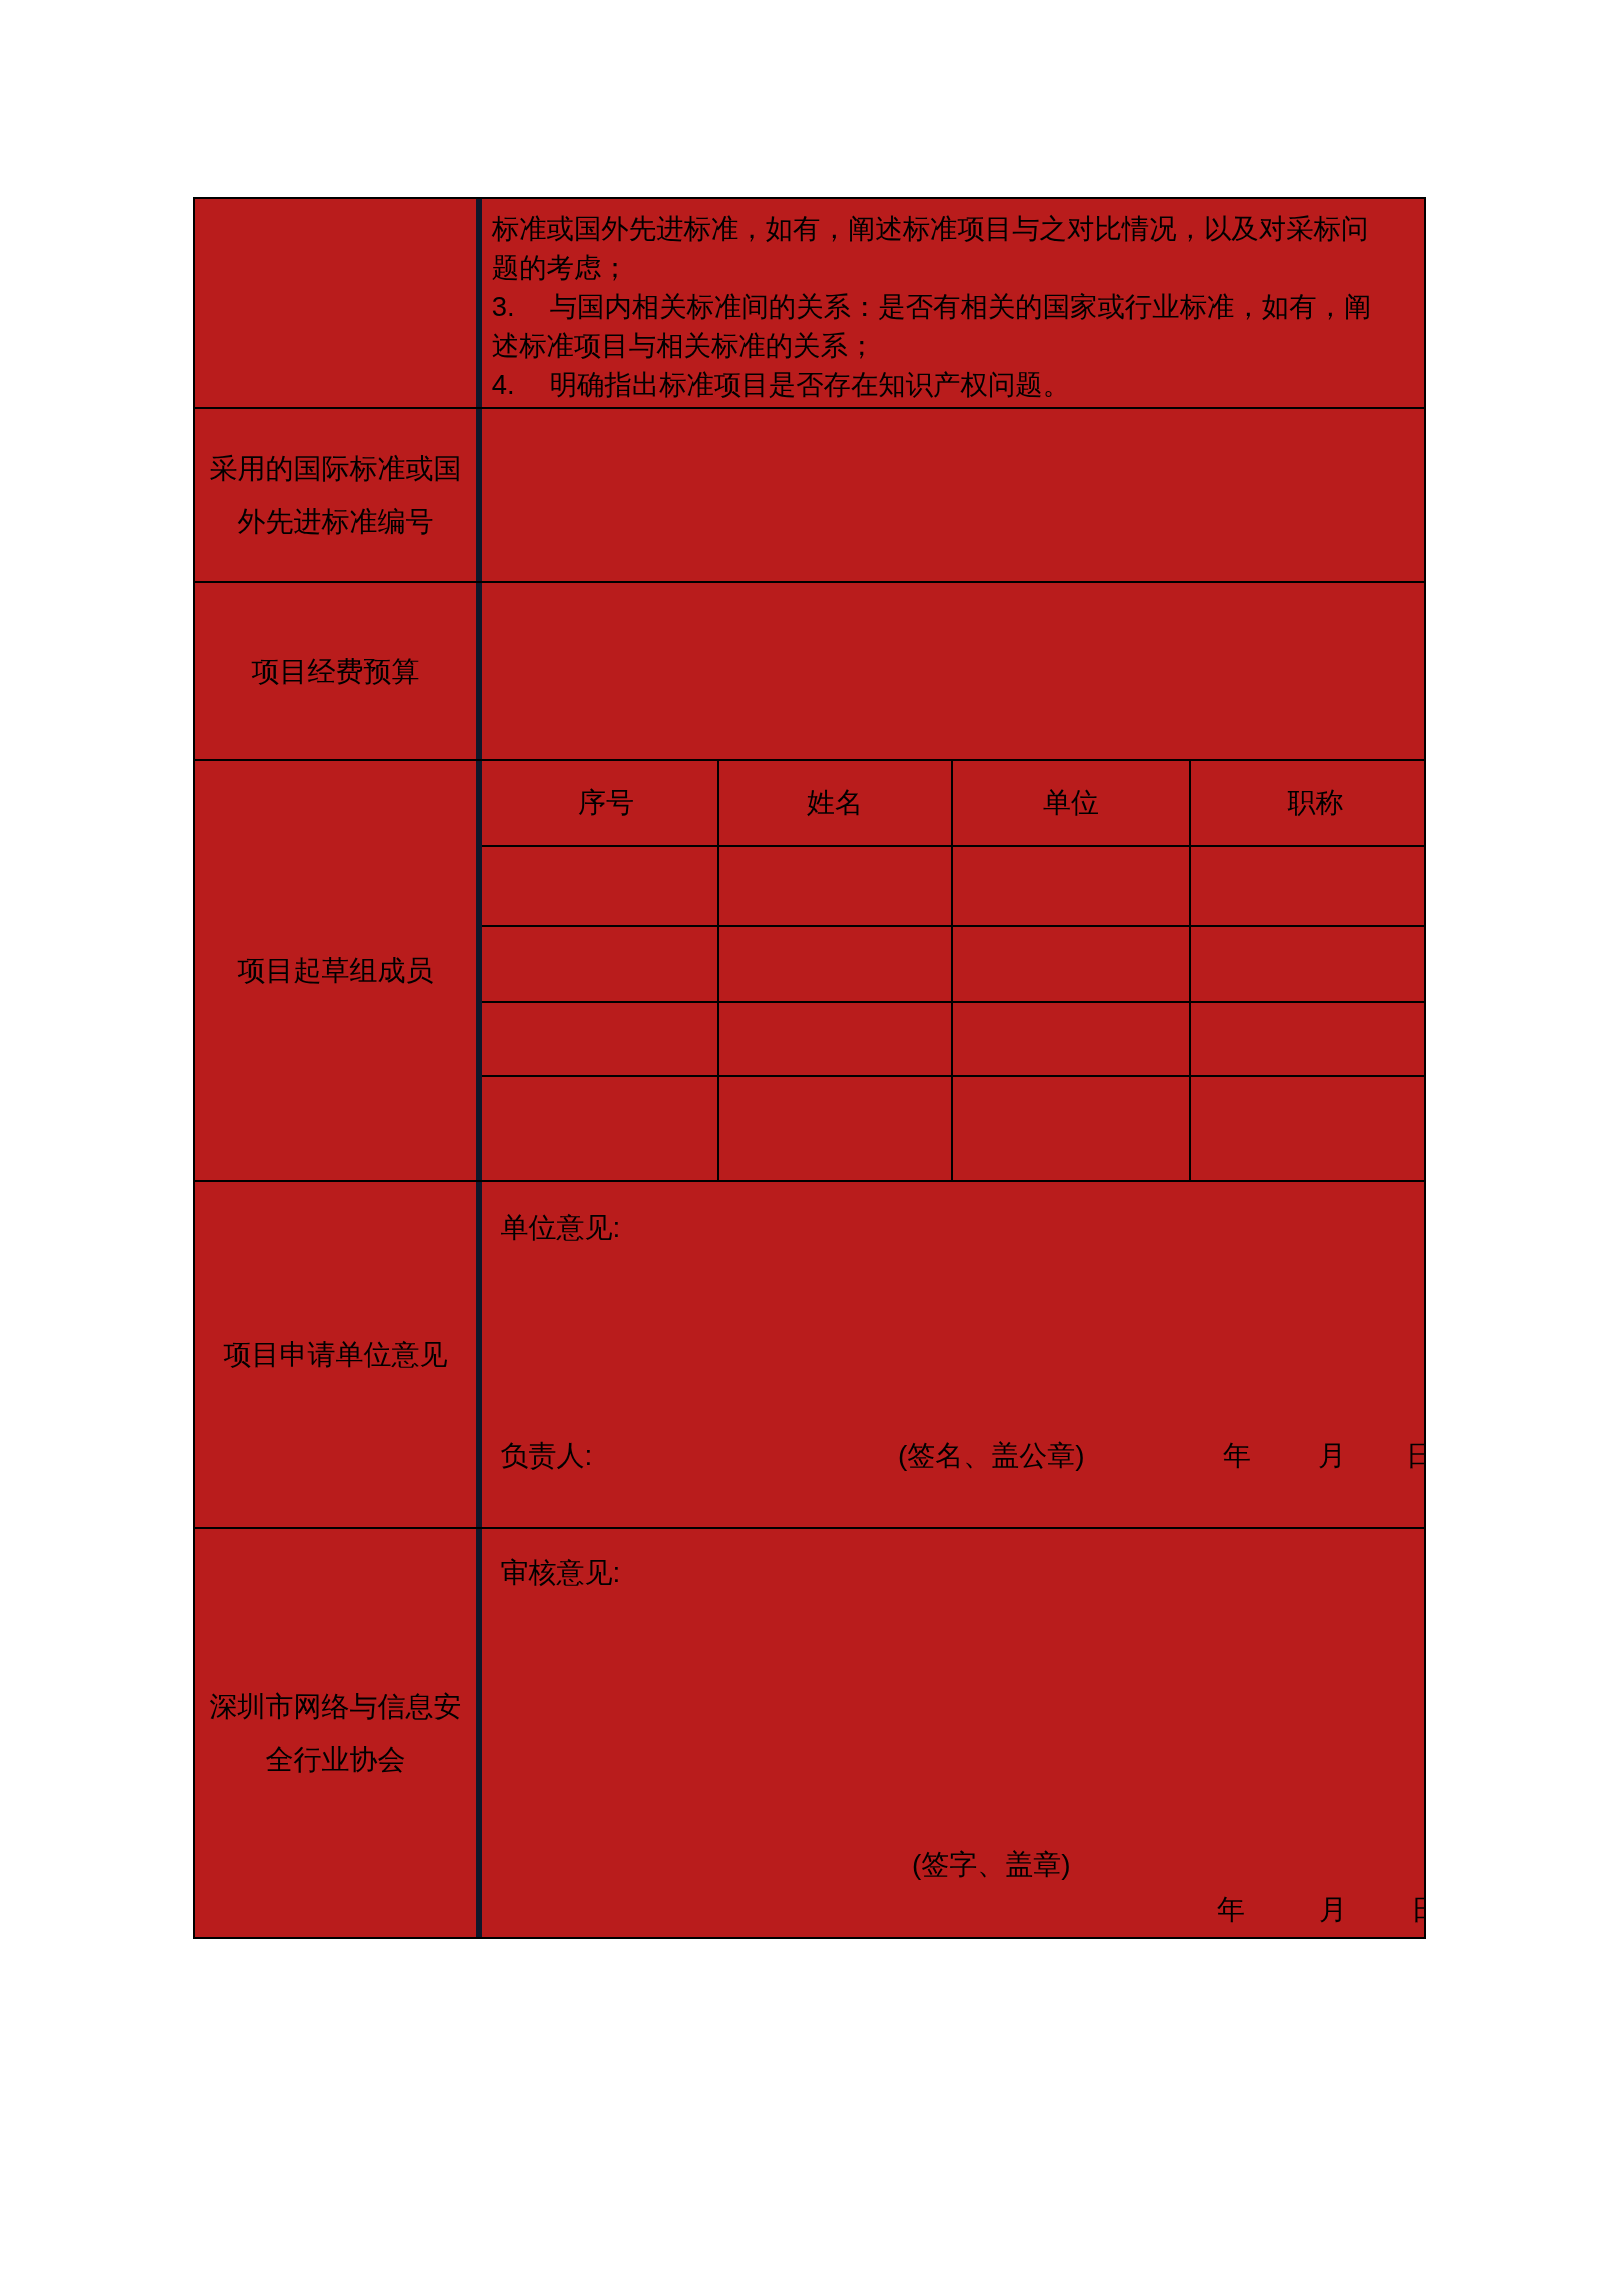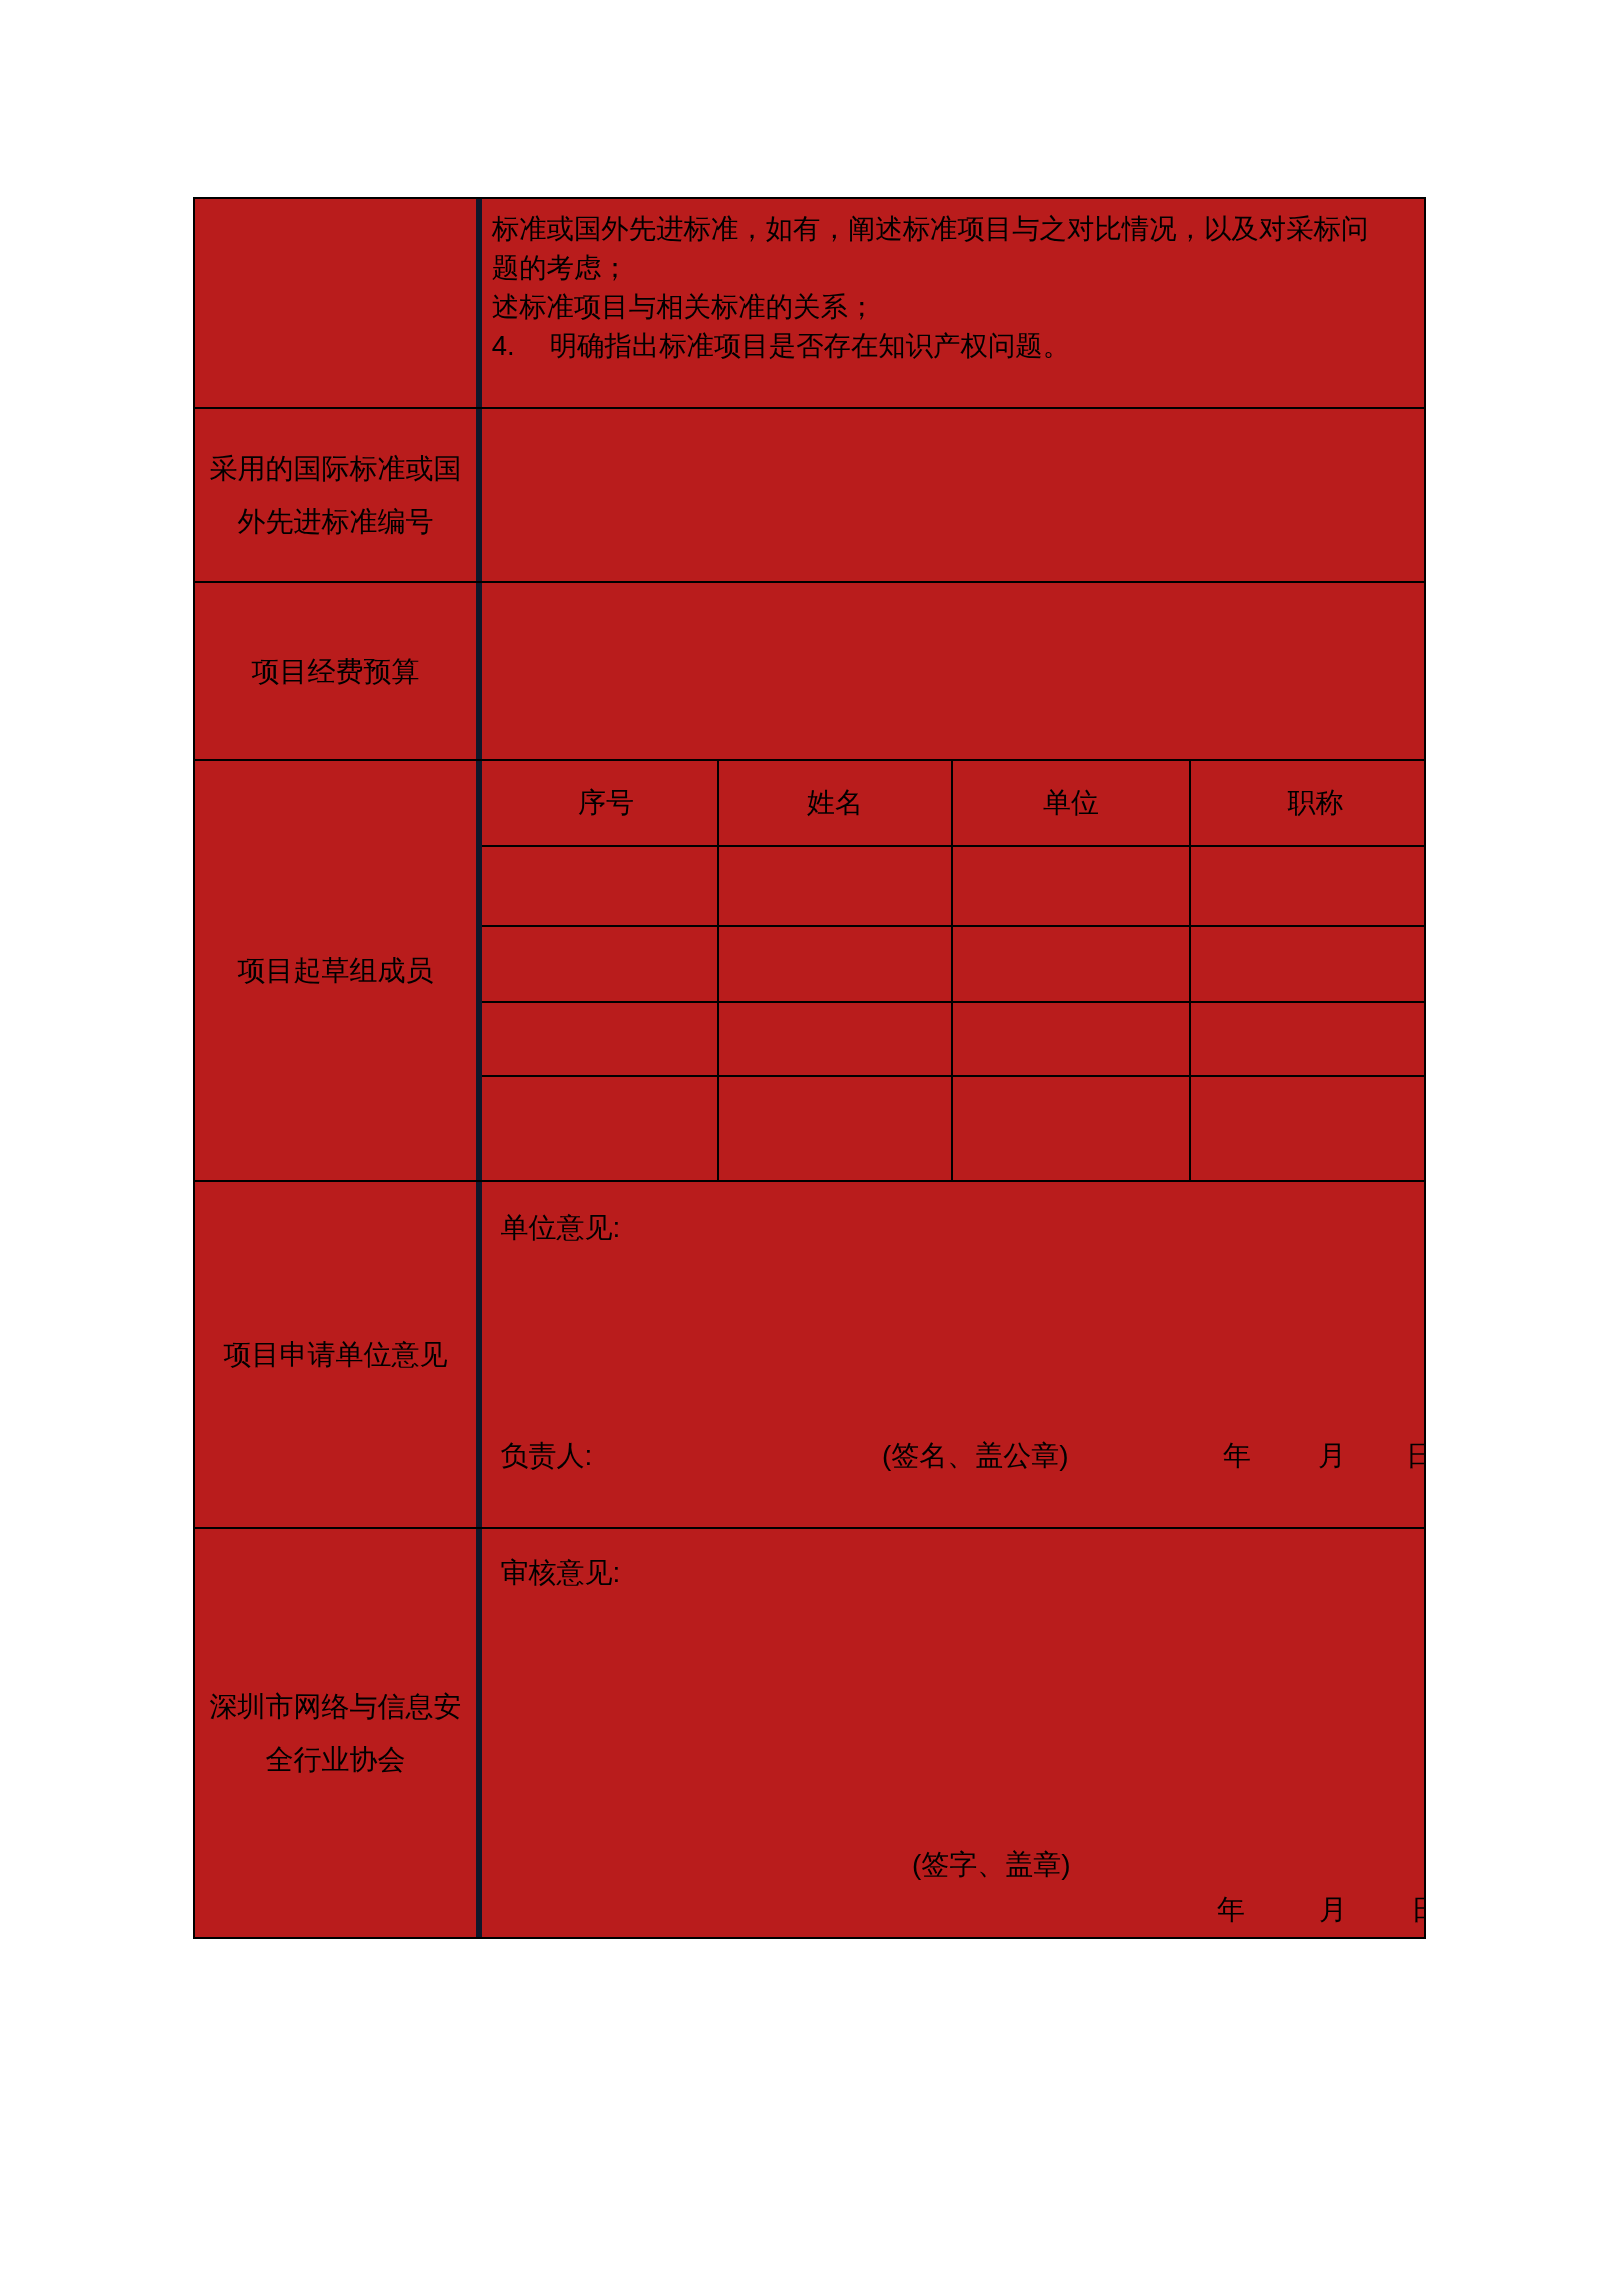--- a/index.html
+++ b/index.html
@@ -57,20 +57,21 @@
 <body>
 
 <div class="sheet">
 
   <div class="row" style="height:210px;">
     <div class="label-cell"></div>
     <div class="content-cell">
       <div class="notes">
         <div class="note-line">标准或国外先进标准，如有，阐述标准项目与之对比情况，以及对采标问</div>
         <div class="note-line">题的考虑；</div>
+        <div class="note-line">3.　 与国内相关标准间的关系：是否有相关的国家或行业标准，如有，阐</div>
         <div class="note-line">述标准项目与相关标准的关系；</div>
         <div class="note-line">4.　 明确指出标准项目是否存在知识产权问题。</div>
       </div>
     </div>
   </div>
 
   <div class="row" style="height:174px;">
     <div class="label-cell">采用的国际标准或国外先进标准编号</div>
     <div class="content-cell"></div>
   </div>
@@ -116,21 +117,21 @@
         </div>
       </div>
     </div>
   </div>
 
   <div class="row" style="height:347px;">
     <div class="label-cell">项目申请单位意见</div>
     <div class="content-cell">
       <span class="abs" style="left:18.6px; top:29px;">单位意见:</span>
       <span class="abs" style="left:18.6px; top:257px;">负责人:</span>
-      <span class="abs" style="left:400px; top:257px;">(签名、盖公章)</span>
+      <span class="abs" style="left:416px; top:257px;">(签名、盖公章)</span>
       <span class="abs" style="left:741px; top:257px;">年</span>
       <span class="abs" style="left:836px; top:257px;">月</span>
       <span class="abs" style="left:924px; top:257px;">日</span>
     </div>
   </div>
 
   <div class="row">
     <div class="label-cell">深圳市网络与信息安全行业协会</div>
     <div class="content-cell">
       <span class="abs" style="left:18.6px; top:27.4px;">审核意见:</span>

